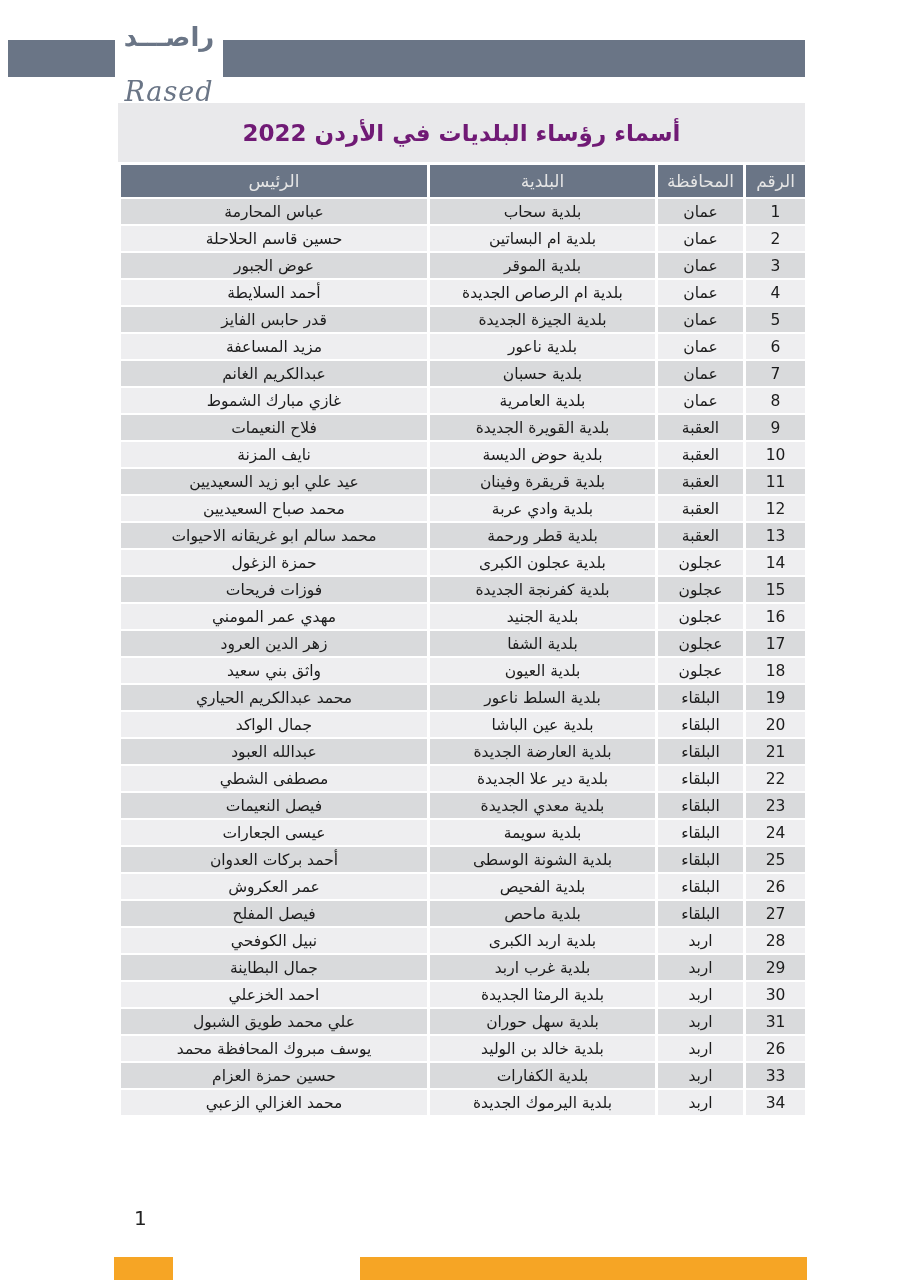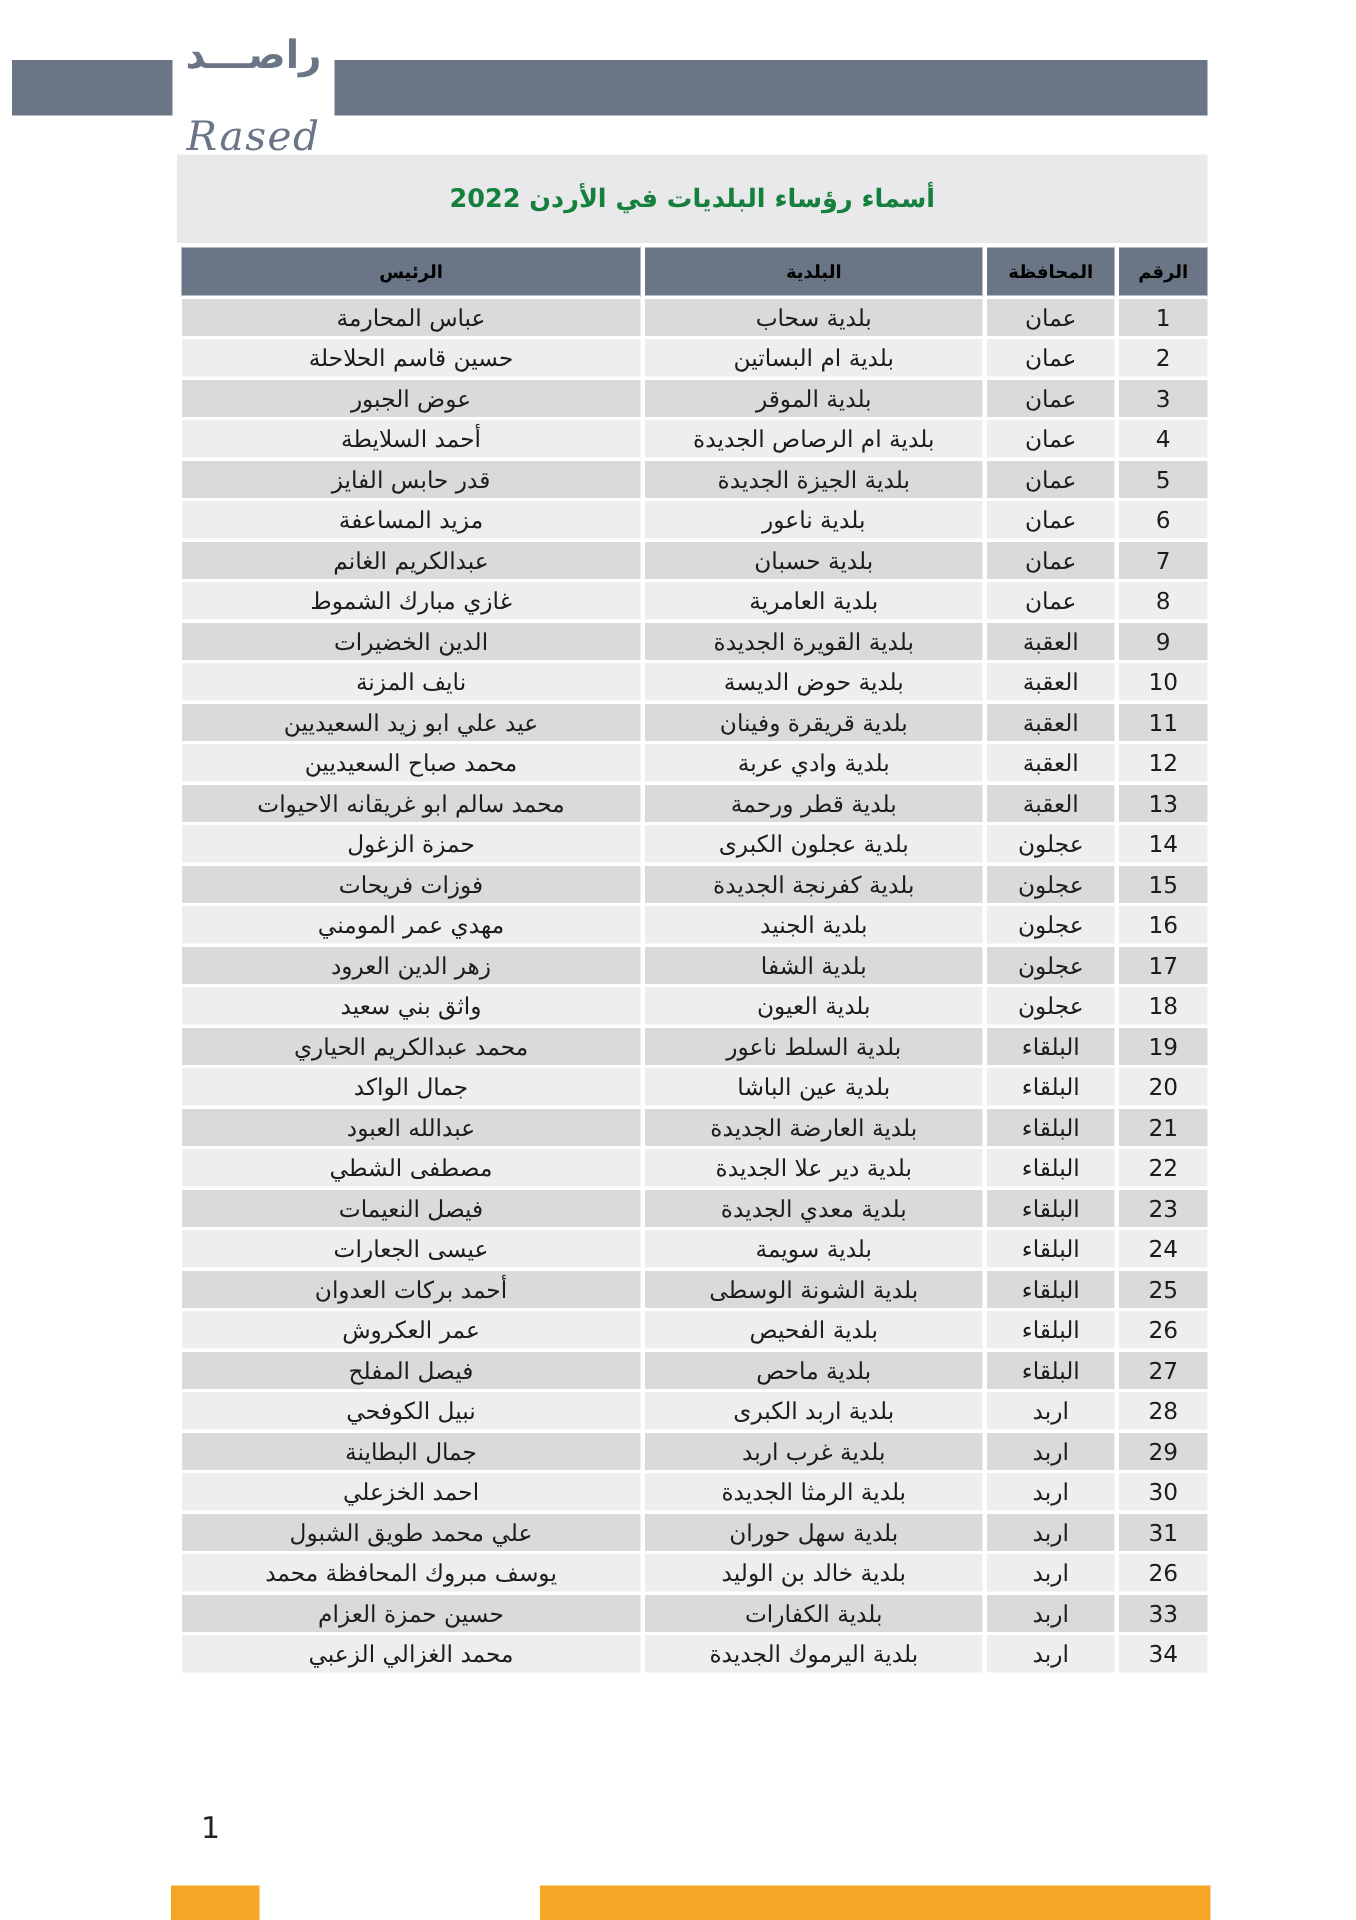--- a/index.html
+++ b/index.html
@@ -18,26 +18,26 @@
   
   .bar-top-left{position:absolute;left:0;top:40px;width:107px;height:37px;background:var(--slate);}
   .bar-top-right{position:absolute;left:215px;top:40px;width:582px;height:37px;background:var(--slate);}
   .logo{position:absolute;left:110px;top:22px;width:102px;text-align:center;color:var(--slate);}
   .logo-ar{font-size:26px;font-weight:bold;line-height:1.2;direction:rtl;}
   .logo-en{font-family:"DejaVu Serif","Liberation Serif",serif;font-style:italic;font-size:27px;line-height:1.1;letter-spacing:1px;margin-top:24px;}
 
   
   .title-block{position:absolute;left:110px;top:103px;width:687px;height:59px;background:var(--title_bg);
     display:flex;align-items:center;justify-content:center;direction:rtl;}
-  .title-block h1{font-size:17px;font-weight:bold;color:#15803d;}
+  .title-block h1{font-size:23px;font-weight:bold;color:#701a75;}
 
   
   .muni-table{position:absolute;left:110px;top:163px;width:687px;border-collapse:collapse;direction:rtl;table-layout:fixed;}
   .muni-table th,.muni-table td{border:solid #fff;border-width:2px 3px;text-align:center;vertical-align:middle;}
-  .muni-table th{background:var(--slate);color:#000000;font-size:12px;font-weight:bold;height:34px;}
+  .muni-table th{background:var(--slate);color:#e5e5e5;font-size:17px;font-weight:normal;height:34px;}
   .muni-table td{font-size:15.5px;height:27px;padding:0 4px;white-space:nowrap;overflow:hidden;}
   .muni-table tbody tr:nth-child(odd) td{background:var(--row_odd);}
   .muni-table tbody tr:nth-child(even) td{background:var(--row_even);}
   .col-num{width:62px;}
   .col-gov{width:88px;}
   .col-mun{width:228px;}
   .col-mayor{width:309px;}
   .c-num{font-size:15px;}
 
   
@@ -132,21 +132,21 @@
       <td class="c-num">8</td>
       <td class="c-gov">عمان</td>
       <td class="c-mun">بلدية العامرية</td>
       <td class="c-mayor">غازي مبارك الشموط</td>
     </tr>
 
     <tr>
       <td class="c-num">9</td>
       <td class="c-gov">العقبة</td>
       <td class="c-mun">بلدية القويرة الجديدة</td>
-      <td class="c-mayor">الدين الخضيرات</td>
+      <td class="c-mayor">فلاح النعيمات</td>
     </tr>
 
     <tr>
       <td class="c-num">10</td>
       <td class="c-gov">العقبة</td>
       <td class="c-mun">بلدية حوض الديسة</td>
       <td class="c-mayor">نايف المزنة</td>
     </tr>
 
     <tr>

